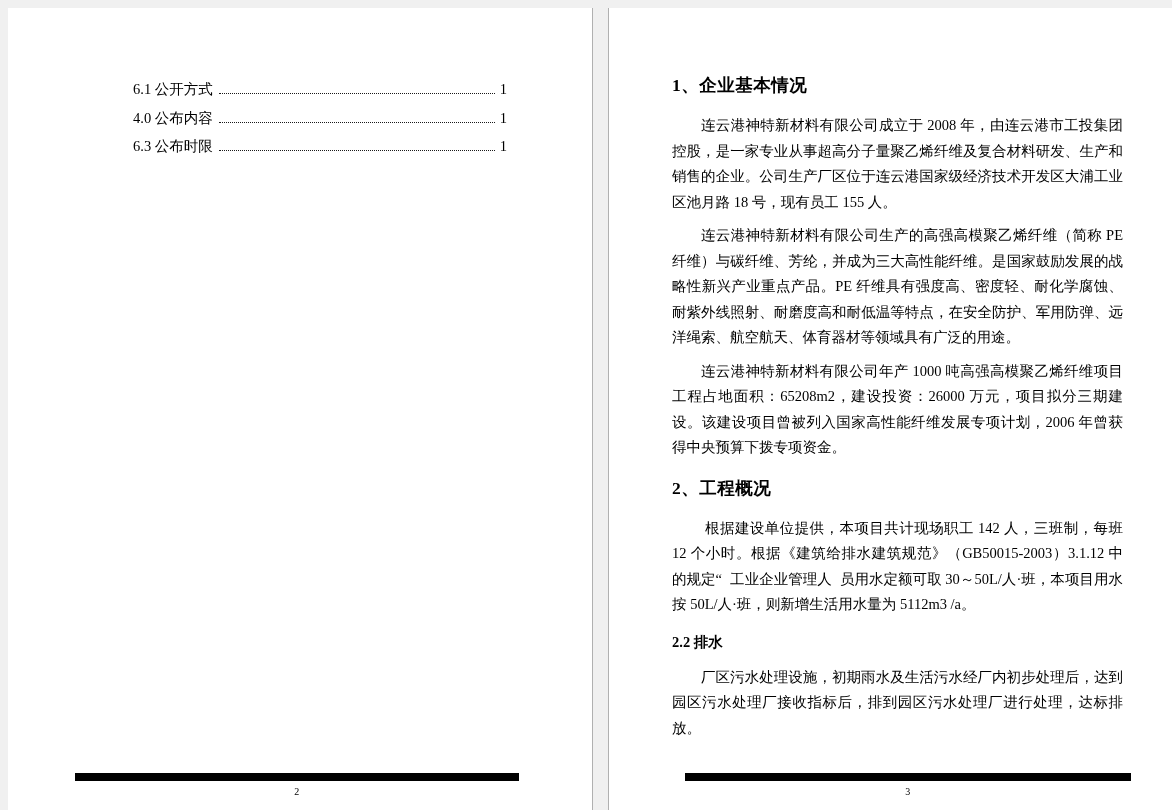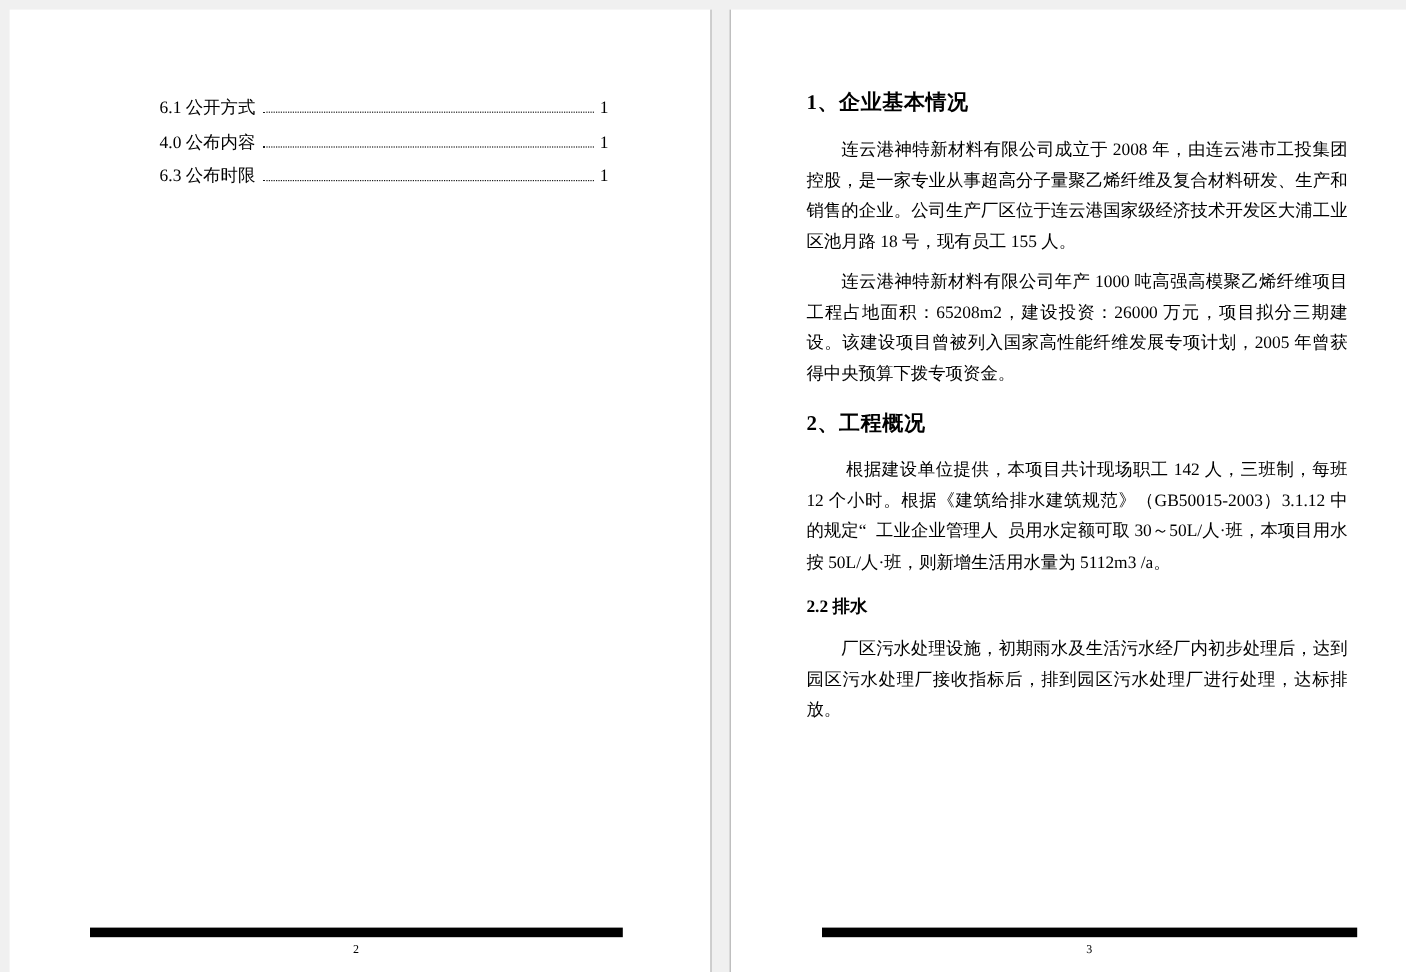--- a/index.html
+++ b/index.html
@@ -105,21 +105,22 @@
     </div>
   </div>
 
   <div class="page page-right">
 
     <div class="doc-body">
 
       <div class="h1">1、企业基本情况</div>
 
       <div class="para">连云港神特新材料有限公司成立于 2008 年，由连云港市工投集团控股，是一家专业从事超高分子量聚乙烯纤维及复合材料研发、生产和销售的企业。公司生产厂区位于连云港国家级经济技术开发区大浦工业区池月路 18 号，现有员工 155 人。</div>
-      <div class="para">连云港神特新材料有限公司年产 1000 吨高强高模聚乙烯纤维项目工程占地面积：65208m2，建设投资：26000 万元，项目拟分三期建设。该建设项目曾被列入国家高性能纤维发展专项计划，2005 年曾获得中央预算下拨专项资金。</div>
+      <div class="para">连云港神特新材料有限公司生产的高强高模聚乙烯纤维（简称 PE 纤维）与碳纤维、芳纶，并成为三大高性能纤维。是国家鼓励发展的战略性新兴产业重点产品。PE 纤维具有强度高、密度轻、耐化学腐蚀、耐紫外线照射、耐磨度高和耐低温等特点，在安全防护、军用防弹、远洋绳索、航空航天、体育器材等领域具有广泛的用途。</div>
+      <div class="para">连云港神特新材料有限公司年产 1000 吨高强高模聚乙烯纤维项目工程占地面积：65208m2，建设投资：26000 万元，项目拟分三期建设。该建设项目曾被列入国家高性能纤维发展专项计划，2006 年曾获得中央预算下拨专项资金。</div>
 
       <div class="h1 second">2、工程概况</div>
 
       <div class="para"><span>根据建设单位提供，本项目共计现场职工 142 人，三班制，每班 12 个小时。根据《建筑给排水建筑规范》（GB50015-2003）3.1.12 中的规定“</span><span class="u">工业企业管理人</span><span>员用水定额可取 30～50L/人·班，本项目用水按 50L/人·班，则新增生活用水量为 5112m3 /a。</span></div>
 
       <div class="h2">2.2 排水</div>
       <div class="para">厂区污水处理设施，初期雨水及生活污水经厂内初步处理后，达到园区污水处理厂接收指标后，排到园区污水处理厂进行处理，达标排放。</div>
 
     </div>
 

